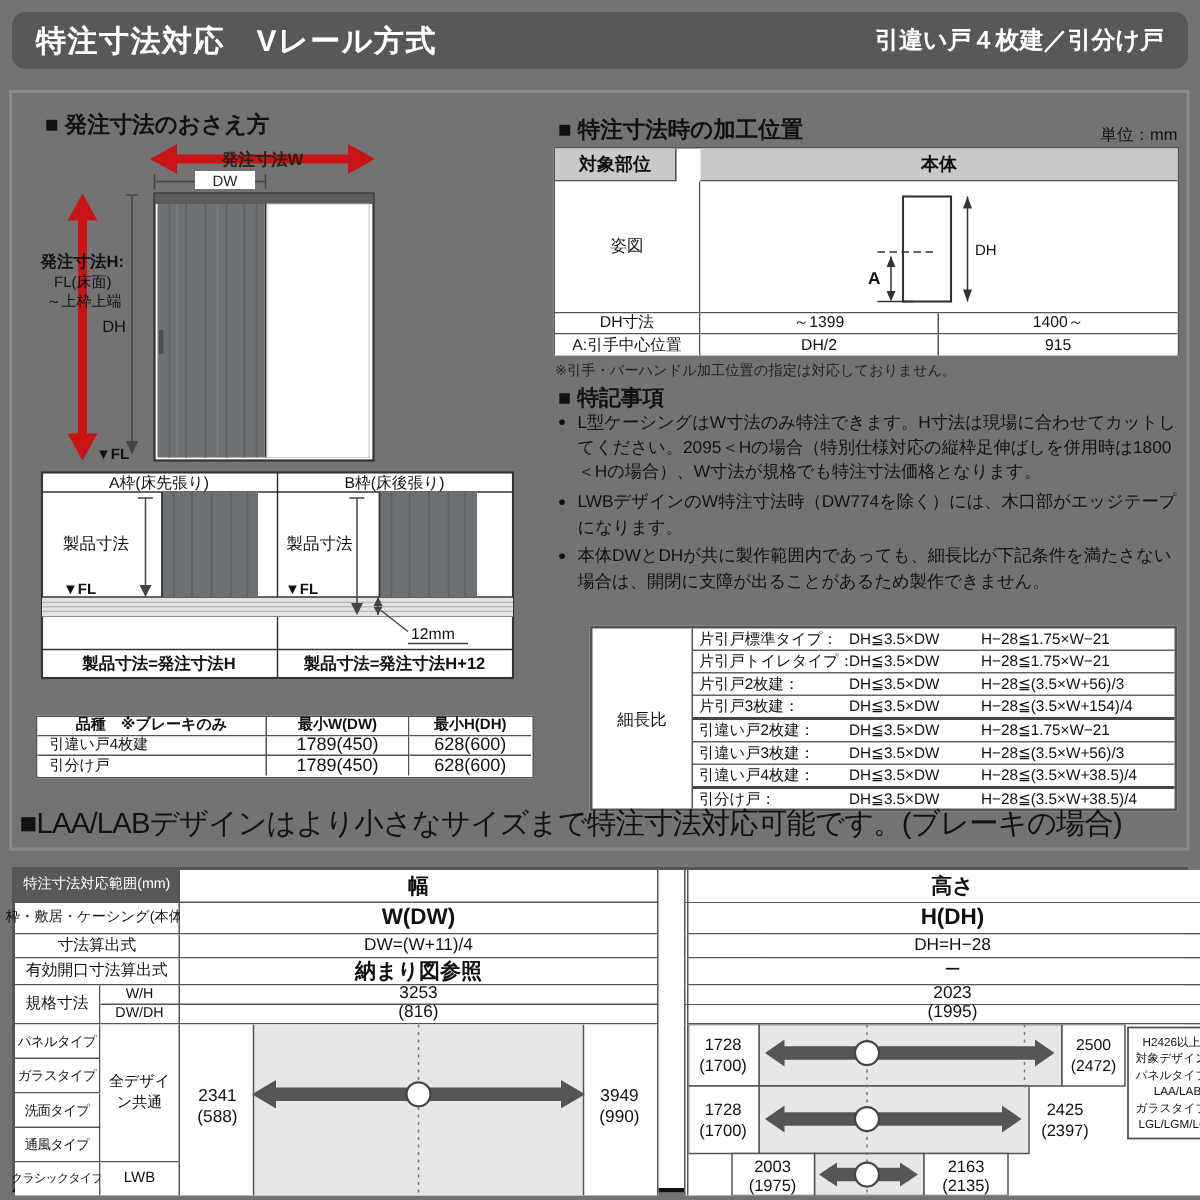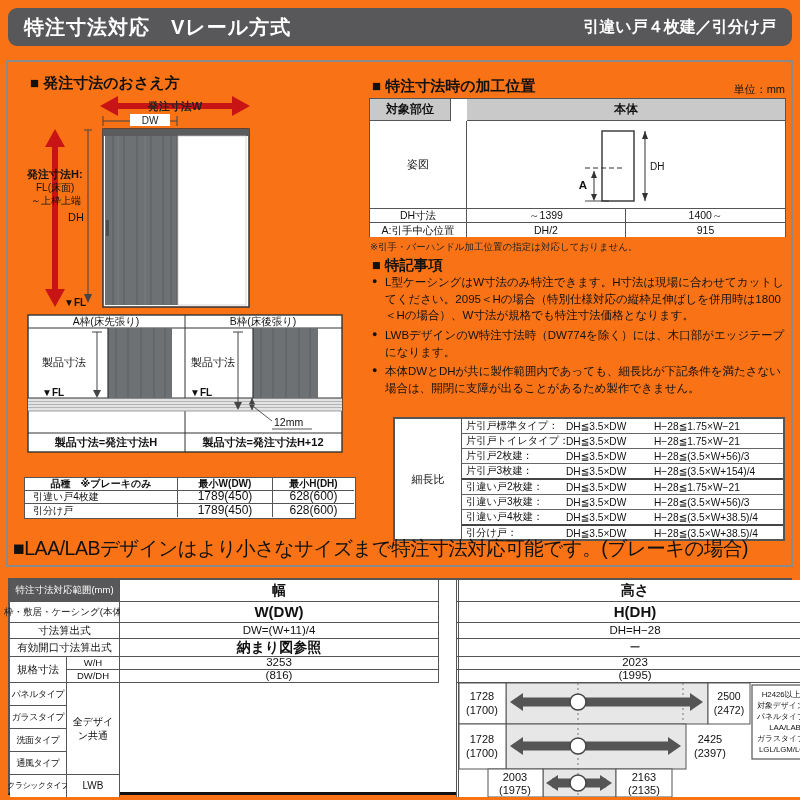--- a/index.html
+++ b/index.html
@@ -1,17 +1,17 @@
 <!DOCTYPE html>
 <html><head>
 <meta charset="utf-8">
 <style>
   html,body{margin:0;padding:0;background:#fff;}
   body{font-family:"Liberation Sans","DejaVu Sans",sans-serif;color:#111;}
-  #page{position:relative;width:800px;height:800px;background:#f97316;overflow:hidden;}
+  #page{position:relative;width:800px;height:800px;background:#737373;overflow:hidden;}
   .abs{position:absolute;box-sizing:border-box;}
   svg{font-family:"Liberation Sans","DejaVu Sans",sans-serif;}
   
   .hdr{left:8px;top:8px;width:784px;height:38px;background:#58585a;border-radius:9px;
        display:flex;align-items:center;justify-content:space-between;padding:0 16px;color:#fff;}
   .hdr .l{font-size:20px;font-weight:bold;letter-spacing:1px;}
   .hdr .r{font-size:16px;font-weight:bold;}
   
   .outerbox{left:6px;top:60px;width:787px;height:507px;border:2px solid #8a8a8a;}
   .sechead{font-weight:bold;font-size:15px;color:#111;}
@@ -299,20 +299,36 @@
     <div class="cell dbl" style="left:429px;top:90px;width:355px;height:13px;font-size:11.5px;border-right:none;">(1995)</div>
 
     <div class="cell nowrap" style="left:0;top:103px;width:57px;height:23px;font-size:9px;letter-spacing:-0.5px;">パネルタイプ</div>
     <div class="cell nowrap" style="left:0;top:126px;width:57px;height:23px;font-size:9px;letter-spacing:-0.5px;">ガラスタイプ</div>
     <div class="cell nowrap" style="left:0;top:149px;width:57px;height:23px;font-size:9px;letter-spacing:-0.5px;">洗面タイプ</div>
     <div class="cell nowrap" style="left:0;top:172px;width:57px;height:23px;font-size:9px;letter-spacing:-0.5px;">通風タイプ</div>
     <div class="cell nowrap" style="left:0;top:195px;width:57px;height:22px;font-size:8px;letter-spacing:-0.5px;border-bottom:none;">クラシックタイプ</div>
     <div class="cell" style="left:57px;top:103px;width:53px;height:92px;font-size:10px;padding:0 5px;line-height:1.4;">全デザイン共通</div>
     <div class="cell" style="left:57px;top:195px;width:53px;height:22px;font-size:10px;border-bottom:none;">LWB</div>
 
+    <div class="cell" style="left:110px;top:103px;width:319px;height:114px;border-bottom:none;padding:0;">
+      <svg width="317" height="114" viewBox="0 0 317 114">
+        <rect x="48" y="0" width="220" height="114" fill="#e7e7e7"></rect>
+        <line x1="48" y1="0" x2="48" y2="114" stroke="#555" stroke-width="1"></line>
+        <line x1="268" y1="0" x2="268" y2="114" stroke="#555" stroke-width="1"></line>
+        <line x1="158" y1="0" x2="158" y2="114" stroke="#777" stroke-width="1" stroke-dasharray="2,3"></line>
+        <rect x="60" y="42" width="196" height="9" fill="#555"></rect>
+        <polygon points="47,46.5 63,37 63,56" fill="#555"></polygon>
+        <polygon points="269,46.5 253,37 253,56" fill="#555"></polygon>
+        <circle cx="158" cy="46.5" r="8" fill="#fff" stroke="#444" stroke-width="1.5"></circle>
+        <text x="24" y="51" font-size="11.5" text-anchor="middle" fill="#111">2341</text>
+        <text x="24" y="65" font-size="11.5" text-anchor="middle" fill="#111">(588)</text>
+        <text x="292" y="51" font-size="11.5" text-anchor="middle" fill="#111">3949</text>
+        <text x="292" y="65" font-size="11.5" text-anchor="middle" fill="#111">(990)</text>
+      </svg>
+    </div>
 
     <div class="cell dbl" style="left:429px;top:103px;width:355px;height:114px;border-bottom:none;border-right:none;padding:0;">
       <svg width="352" height="114" viewBox="0 0 352 114">
 
         <rect x="47" y="0" width="202" height="41" fill="#e7e7e7" stroke="#555" stroke-width="1"></rect>
         <rect x="47" y="41" width="180" height="45" fill="#e7e7e7" stroke="#555" stroke-width="1"></rect>
         <rect x="84" y="86" width="73" height="28" fill="#e7e7e7" stroke="#555" stroke-width="1"></rect>
 
         <line x1="119" y1="0" x2="119" y2="114" stroke="#777" stroke-width="1" stroke-dasharray="2,3"></line>
         <line x1="224" y1="0" x2="224" y2="45" stroke="#777" stroke-width="1" stroke-dasharray="2,3"></line>

